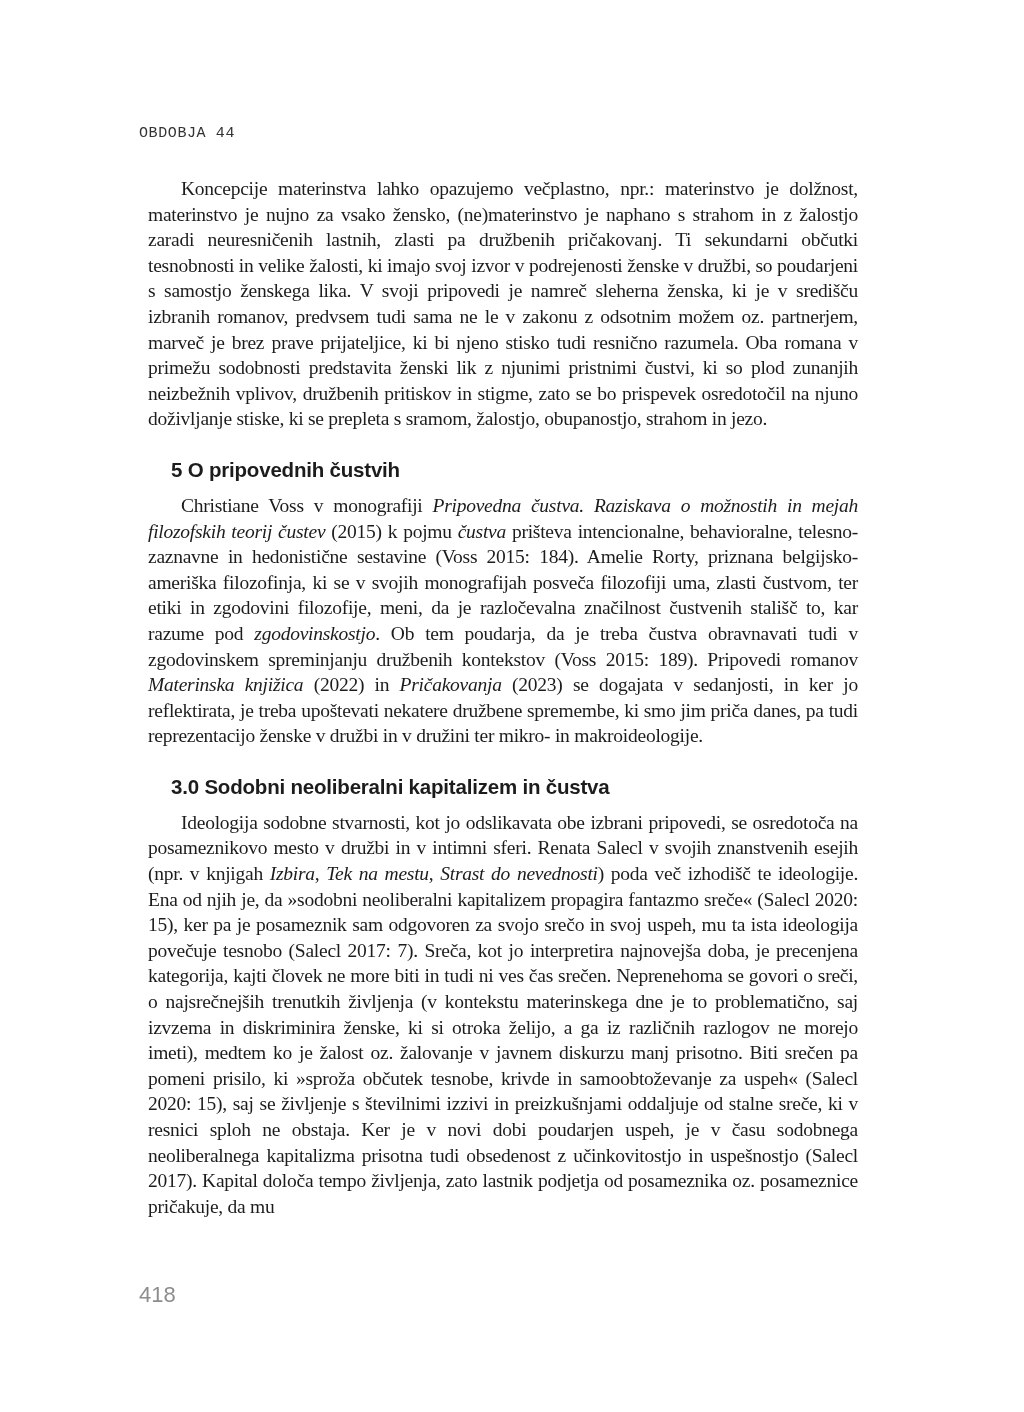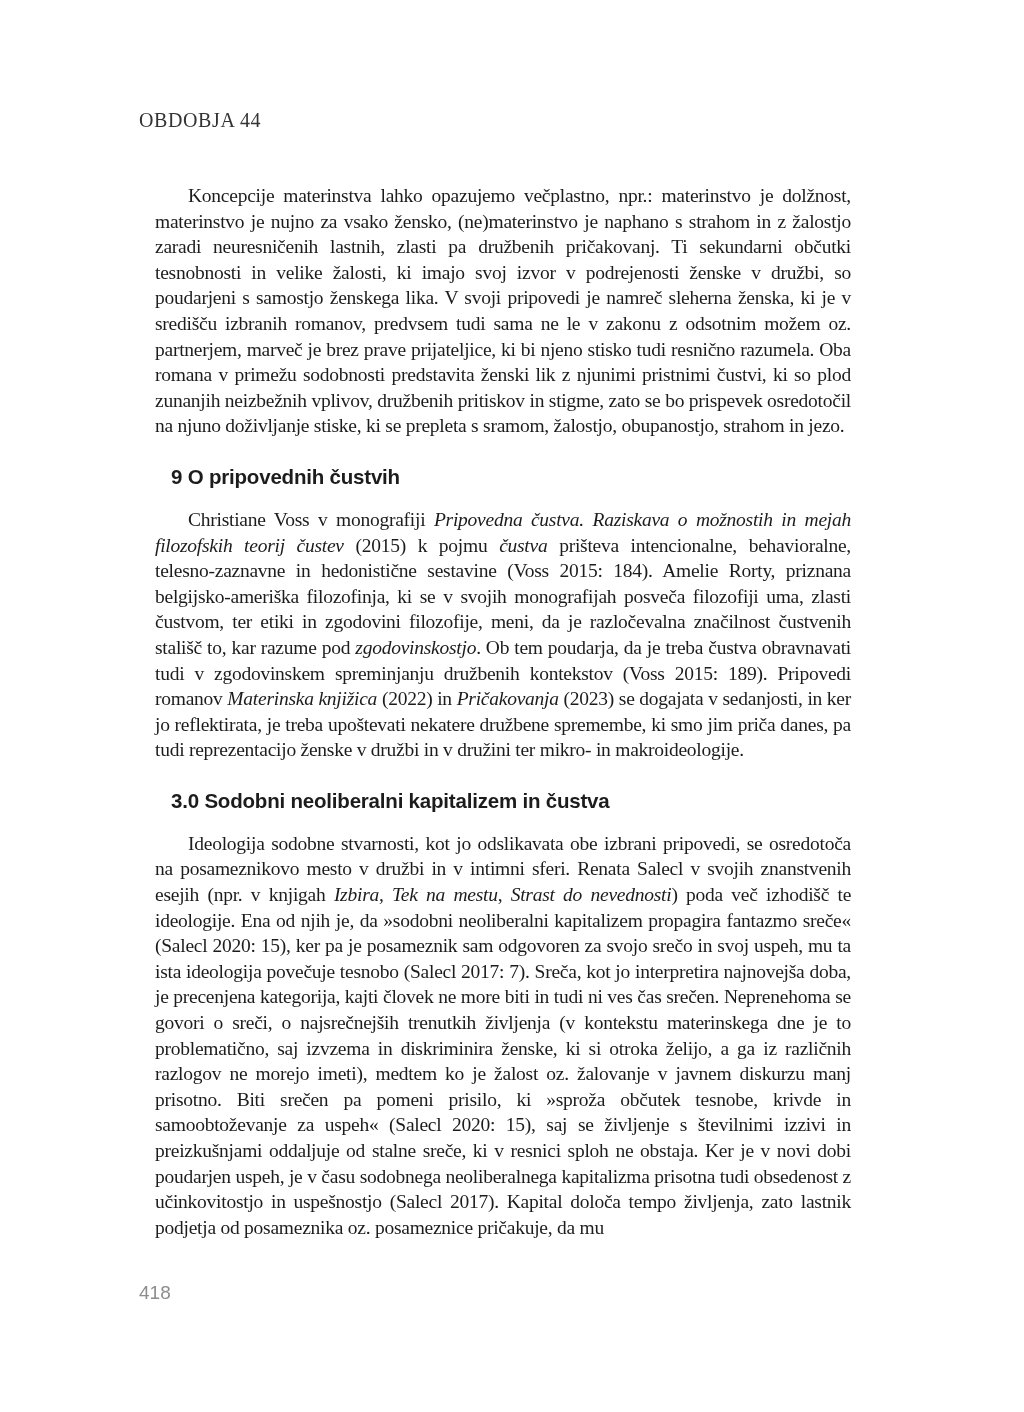--- a/index.html
+++ b/index.html
@@ -9,78 +9,78 @@
   }
   .page {
     position: relative;
     width: 1024px;
     height: 1412px;
     background: var(--bg, #ffffff);
     overflow: hidden;
   }
   .running-header {
     position: absolute;
-    top: 109px;
+    top: 125px;
     left: 139px;
-    font-family: Liberation Serif, serif;
-    font-size: 20px;
+    font-family: Liberation Mono, monospace;
+    font-size: 15px;
     letter-spacing: 0.6px;
     color: var(--header-color, #333333);
   }
   .article {
     position: absolute;
     left: 138px;
     top: 166px;
     width: 730px;
     color: var(--text-color, #1c1c1c);
     font-family: "Liberation Serif", "DejaVu Serif", serif;
     font-size: 19.5px;
     line-height: 25.6px;
     letter-spacing: -0.25px;
     text-align: justify;
     hyphens: auto;
   }
   .article p {
-    margin: 17px;
+    margin: 10px;
     text-indent: 33px;
   }
   .article h2 {
     font-family: "Liberation Sans", "DejaVu Sans", sans-serif;
     font-weight: 700;
     font-size: 20.5px;
     line-height: 26px;
     letter-spacing: -0.2px;
     margin: 25px 0 0 33px;
     text-align: left;
     color: var(--text-color, #111111);
   }
   .article em {
     font-style: italic;
   }
   .page-number {
     position: absolute;
     left: 139px;
     top: 1282px;
     font-family: "Liberation Sans", "DejaVu Sans", sans-serif;
-    font-size: 19px;
+    font-size: 22px;
     color: var(--muted-color, #8d8d8d);
   }
 </style>
 </head>
 <body>
 
 <div class="page">
 
   <div class="running-header">OBDOBJA 44</div>
 
   <div class="article">
 
     <p><span>Koncepcije materinstva lahko opazujemo večplastno, npr.: materinstvo je dolžnost, materinstvo je nujno za vsako žensko, (ne)materinstvo je naphano s strahom in z žalostjo zaradi neuresničenih lastnih, zlasti pa družbenih pričakovanj. Ti sekundarni občutki tesnobnosti in velike žalosti, ki imajo svoj izvor v podrejenosti ženske v družbi, so poudarjeni s samostjo ženskega lika. V svoji pripovedi je namreč sleherna ženska, ki je v središču izbranih romanov, predvsem tudi sama ne le v zakonu z odsotnim možem oz. partnerjem, marveč je brez prave prijateljice, ki bi njeno stisko tudi resnično razumela. Oba romana v primežu sodobnosti predstavita ženski lik z njunimi pristnimi čustvi, ki so plod zunanjih neizbežnih vplivov, družbenih pritiskov in stigme, zato se bo prispevek osredotočil na njuno doživljanje stiske, ki se prepleta s sramom, žalostjo, obupanostjo, strahom in jezo.</span></p>
 
-    <h2>9 O pripovednih čustvih</h2>
+    <h2>5 O pripovednih čustvih</h2>
 
     <p><span>Christiane Voss v monografiji </span><em>Pripovedna čustva. Raziskava o možnostih in mejah filozofskih teorij čustev</em><span> (2015) k pojmu </span><em>čustva</em><span> prišteva intencionalne, behavioralne, telesno-zaznavne in hedonistične sestavine (Voss 2015: 184). Amelie Rorty, priznana belgijsko-ameriška filozofinja, ki se v svojih monografijah posveča filozofiji uma, zlasti čustvom, ter etiki in zgodovini filozofije, meni, da je razločevalna značilnost čustvenih stališč to, kar razume pod </span><em>zgodovinskostjo</em><span>. Ob tem poudarja, da je treba čustva obravnavati tudi v zgodovinskem spreminjanju družbenih kontekstov (Voss 2015: 189). Pripovedi romanov </span><em>Materinska knjižica</em><span> (2022) in </span><em>Pričakovanja</em><span> (2023) se dogajata v sedanjosti, in ker jo reflektirata, je treba upoštevati nekatere družbene spremembe, ki smo jim priča danes, pa tudi reprezentacijo ženske v družbi in v družini ter mikro- in makroideologije.</span></p>
 
     <h2>3.0 Sodobni neoliberalni kapitalizem in čustva</h2>
 
     <p><span>Ideologija sodobne stvarnosti, kot jo odslikavata obe izbrani pripovedi, se osredotoča na posameznikovo mesto v družbi in v intimni sferi. Renata Salecl v svojih znanstvenih esejih (npr. v knjigah </span><em>Izbira</em><span>, </span><em>Tek na mestu</em><span>, </span><em>Strast do nevednosti</em><span>) poda več izhodišč te ideologije. Ena od njih je, da »sodobni neoliberalni kapitalizem propagira fantazmo sreče« (Salecl 2020: 15), ker pa je posameznik sam odgovoren za svojo srečo in svoj uspeh, mu ta ista ideologija povečuje tesnobo (Salecl 2017: 7). Sreča, kot jo interpretira najnovejša doba, je precenjena kategorija, kajti človek ne more biti in tudi ni ves čas srečen. Neprenehoma se govori o sreči, o najsrečnejših trenutkih življenja (v kontekstu materinskega dne je to problematično, saj izvzema in diskriminira ženske, ki si otroka želijo, a ga iz različnih razlogov ne morejo imeti), medtem ko je žalost oz. žalovanje v javnem diskurzu manj prisotno. Biti srečen pa pomeni prisilo, ki »sproža občutek tesnobe, krivde in samoobtoževanje za uspeh« (Salecl 2020: 15), saj se življenje s številnimi izzivi in preizkušnjami oddaljuje od stalne sreče, ki v resnici sploh ne obstaja. Ker je v novi dobi poudarjen uspeh, je v času sodobnega neoliberalnega kapitalizma prisotna tudi obsedenost z učinkovitostjo in uspešnostjo (Salecl 2017). Kapital določa tempo življenja, zato lastnik podjetja od posameznika oz. posameznice pričakuje, da mu</span></p>
 
   </div>
 
   <div class="page-number">418</div>

